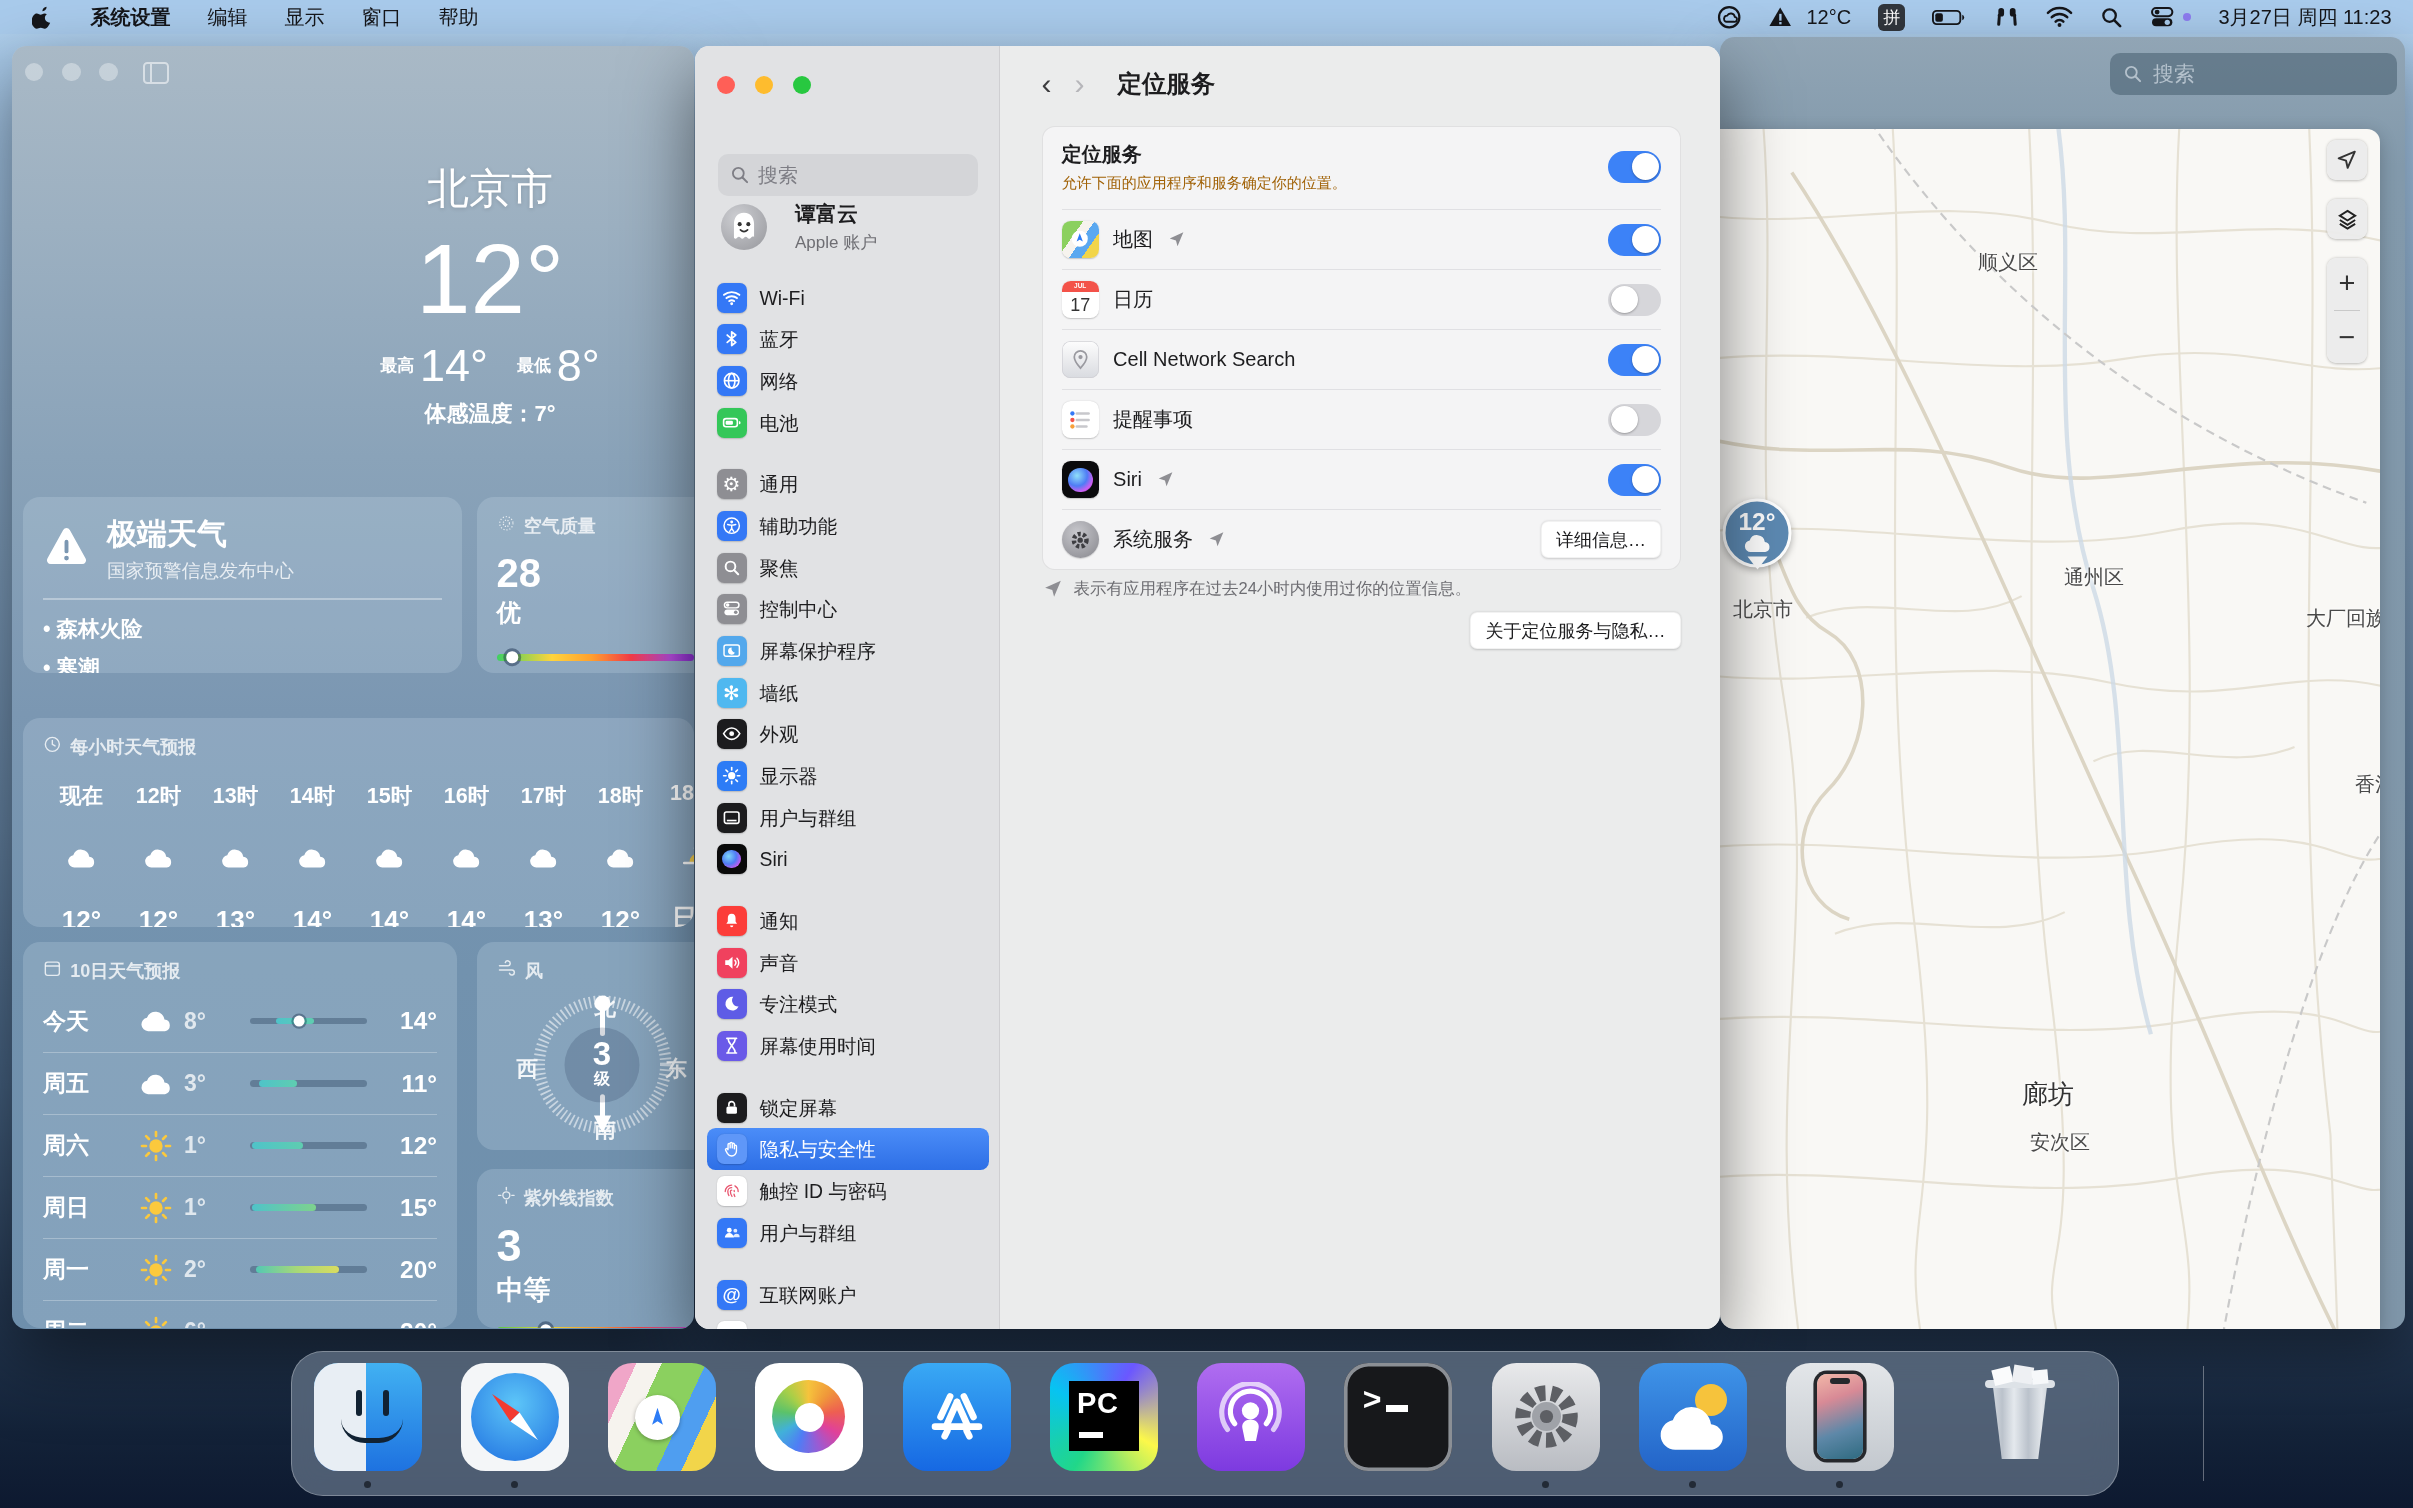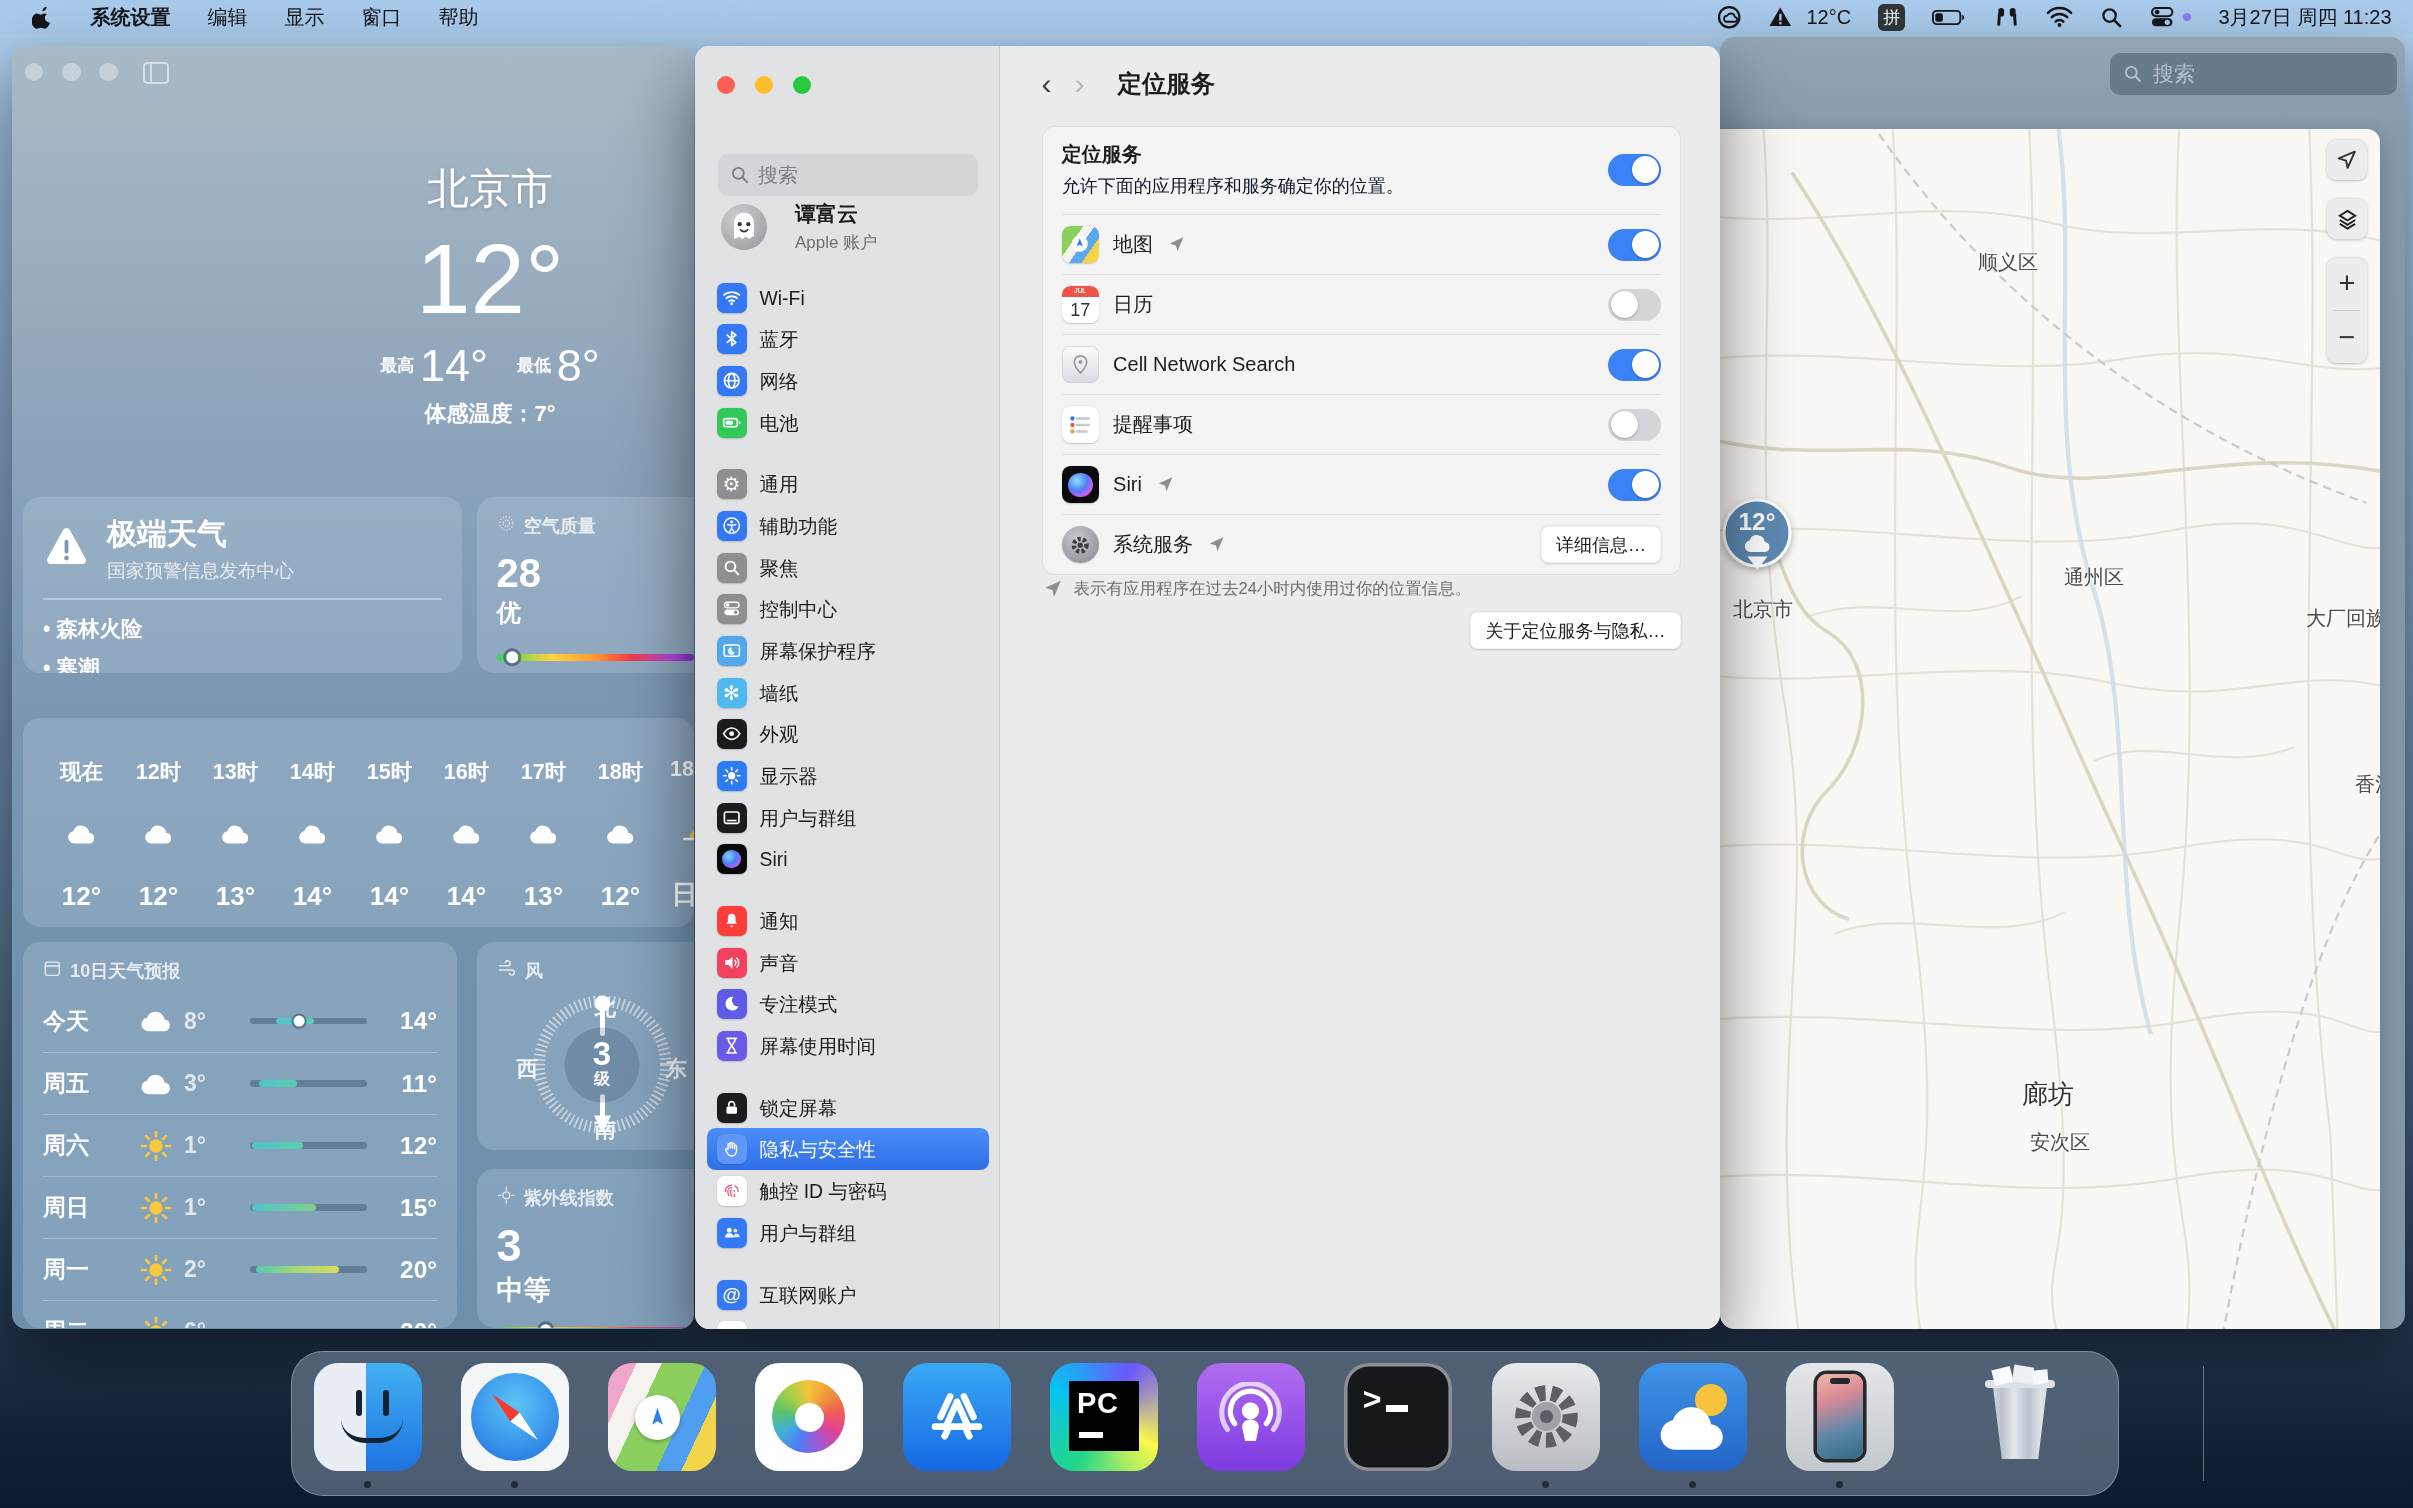--- a/index.html
+++ b/index.html
@@ -104,21 +104,21 @@
   .phead { position:absolute; left:0; top:0; width:100%; height:75px; display:flex; align-items:center; }
   .chev { font-size:30px; color:#3c3c3e; width:33px; text-align:center; font-weight:400; }
   .chev.dis { color:#b6b6ba; }
   .ptitle { font-size:24.4px; font-weight:700; color:#1d1d1f; margin-left:21.5px; }
   .pbox { position:absolute; left:42px; top:80px; width:639px; background:#f4f4f5;
     border:1.1px solid rgba(0,0,0,.08); border-radius:13px; }
   .prow { display:flex; align-items:center; height:60px; margin:0 18.7px; border-top:1.1px solid #e0e0e3; gap:14.4px; }
   .prow-master { height:auto; padding:14.4px 0 16px; border-top:none; display:flex; align-items:center; }
   .pm-l { flex:1; }
   .pm-title { font-size:20px; font-weight:600; color:#1d1d1f; }
-  .pm-desc { font-size:18px; color:#0f172a; margin-top:5.7px; }
+  .pm-desc { font-size:15px; color:#a16207; margin-top:5.7px; }
   .ricon { width:37px; height:37px; flex:0 0 37px; border-radius:8.6px; position:relative; overflow:hidden;
     box-shadow:0 0.7px 1.4px rgba(0,0,0,.2); }
   .plabel { font-size:20px; color:#1d1d1f; }
   .locarrow { width:18.7px; height:18.7px; }
   .spacer { flex:1; }
   .tg { width:53px; height:32px; border-radius:16px; background:#d6d6da; position:relative; flex:0 0 53px; }
   .tg.on { background:#3c82f7; }
   .tg::after { content:""; position:absolute; top:2.2px; left:2.2px; width:27px; height:27px; border-radius:50%;
     background:#fff; box-shadow:0 0.7px 2.2px rgba(0,0,0,.35); }
   .tg.on::after { left:auto; right:2.2px; }
@@ -289,20 +289,27 @@
       </div>
     <div class="aqi-val">28</div>
     <div class="aqi-lvl">优</div>
     <div class="spectrum">
         <span class="spec-dot" style="left:8%;"></span>
       </div>
 
   </div>
 
   <div class="wcard" style="left:11.5px; top:672px; width:671px; height:209px;">
+    <div class="wcard-title">
+        <span><svg width="18.7" height="18.7" viewBox="0 0 24 24">
+            <circle cx="12" cy="12" r="9" fill="none" stroke="rgba(255,255,255,.78)" stroke-width="1.8"></circle>
+            <path d="M12 7v5l3.5 2" fill="none" stroke="rgba(255,255,255,.78)" stroke-width="1.8" stroke-linecap="round"></path>
+          </svg></span>
+        <span>每小时天气预报</span>
+      </div>
     <div class="hourly-row">
       <div class="hcol">
           <div class="hh">现在</div>
           <div class="hi">
             <svg width="33" height="24.4" viewBox="0 0 32 22">
               <path d="M9 20a6 6 0 0 1-1-11.9 8 8 0 0 1 15.5 1.6A5.2 5.2 0 0 1 24 20z" fill="#fff"></path>
             </svg>
           </div>
           <div class="ht">12°</div>
         </div>

